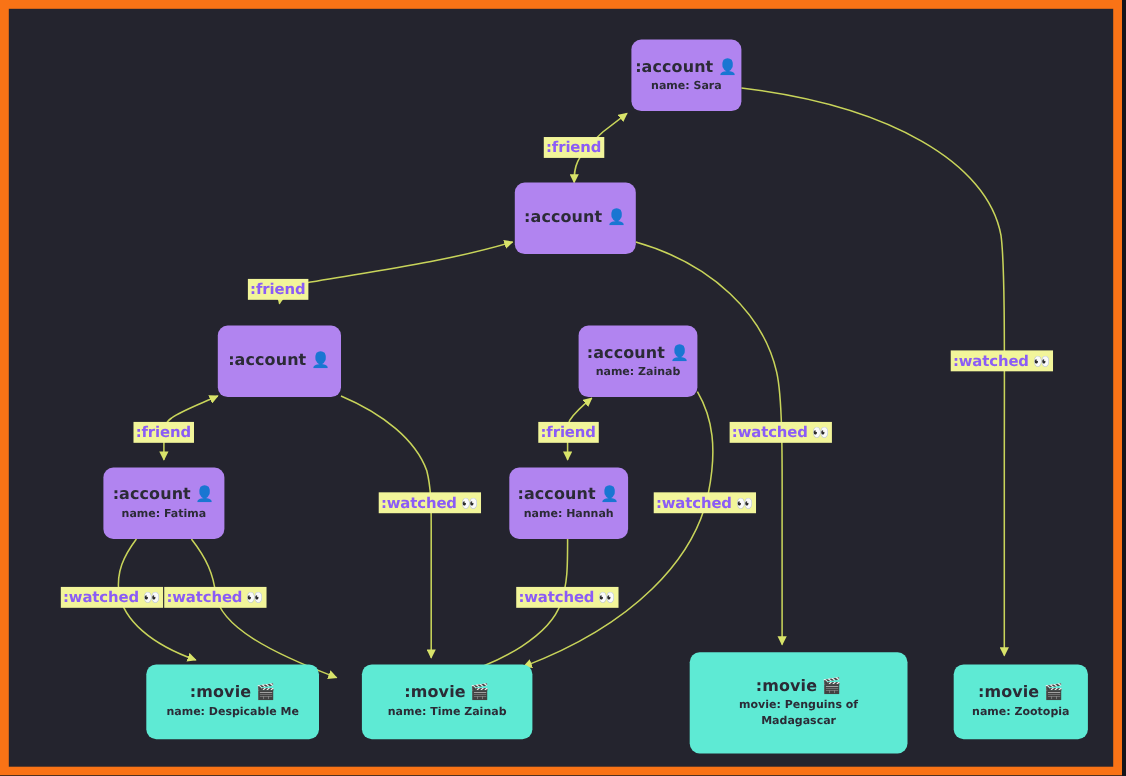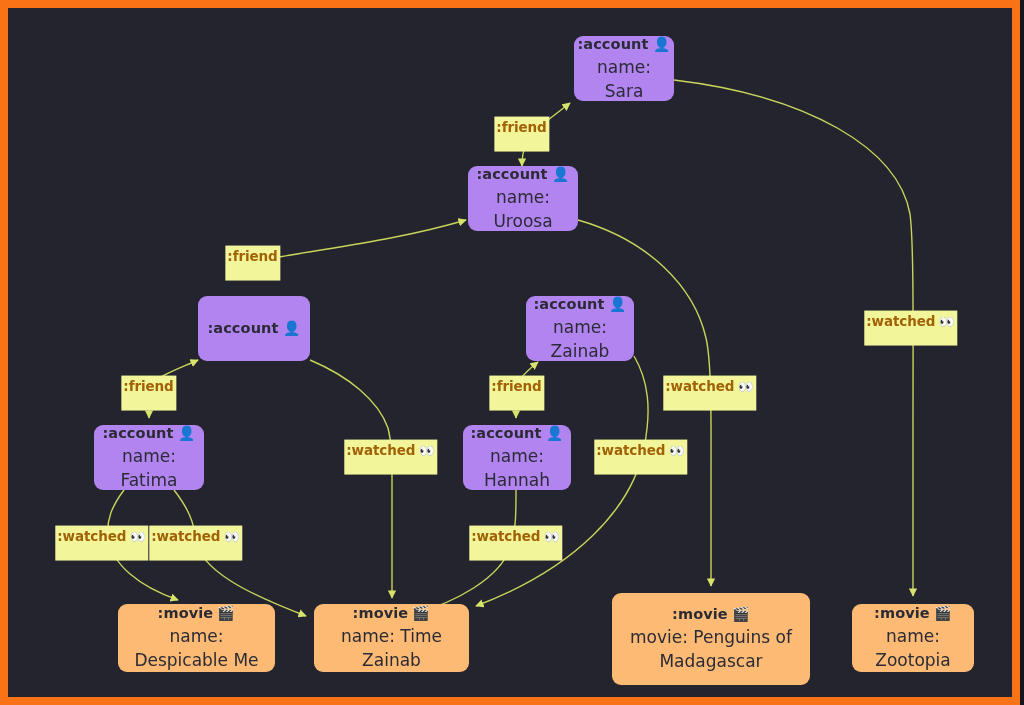--- a/index.html
+++ b/index.html
@@ -38,45 +38,46 @@
     justify-content: center;
     text-align: center;
     color: #2b2b36;
     line-height: 1.42;
     padding: 6px 10px;
   }
   .node.account {
     background: #b184f0;
   }
   .node.movie {
-    background: #fdba74;
+    background: #5eead4;
+    margin-left: 15px;
   }
   .node-type {
     font-size: 14.5px;
     font-weight: 700;
     letter-spacing: 0.1px;
     white-space: nowrap;
   }
   .node-type .emoji {
     font-weight: 400;
     font-size: 14px;
   }
   .node-prop {
-    font-size: 17px;
-    font-weight: 400;
+    font-size: 10px;
+    font-weight: 700;
     white-space: normal;
   }
   .edge-label {
     position: absolute;
     background: #f2f59a;
-    color: #a16207;
+    color: #8b5cf6;
     font-size: 13.5px;
     font-weight: 700;
     line-height: 1.25;
-    padding: 2px 3px 16px 2px;
+    padding: 2px 3px 0 2px;
     white-space: nowrap;
     transform: translate(-50%, -50%);
     letter-spacing: -0.1px;
   }
   .edge-label .emoji {
     font-weight: 400;
     font-size: 12.5px;
   }
 </style>
 </head>
@@ -108,21 +109,20 @@
       </g>
   </svg>
 
   <div id="node-layer">
       <div class="node account" style="left: 566px; top: 28px; width: 100px; height: 65px;">
         <div class="node-type">:account<span class="emoji"> 👤</span></div>
         <div class="node-prop">name: Sara</div>
       </div>
       <div class="node account" style="left: 460px; top: 158px; width: 110px; height: 65px;">
         <div class="node-type">:account<span class="emoji"> 👤</span></div>
-        <div class="node-prop">name: Uroosa</div>
       </div>
       <div class="node account" style="left: 190px; top: 288px; width: 112px; height: 65px;">
         <div class="node-type">:account<span class="emoji"> 👤</span></div>
       </div>
       <div class="node account" style="left: 518px; top: 288px; width: 108px; height: 65px;">
         <div class="node-type">:account<span class="emoji"> 👤</span></div>
         <div class="node-prop">name: Zainab</div>
       </div>
       <div class="node account" style="left: 86px; top: 417px; width: 110px; height: 65px;">
         <div class="node-type">:account<span class="emoji"> 👤</span></div>

